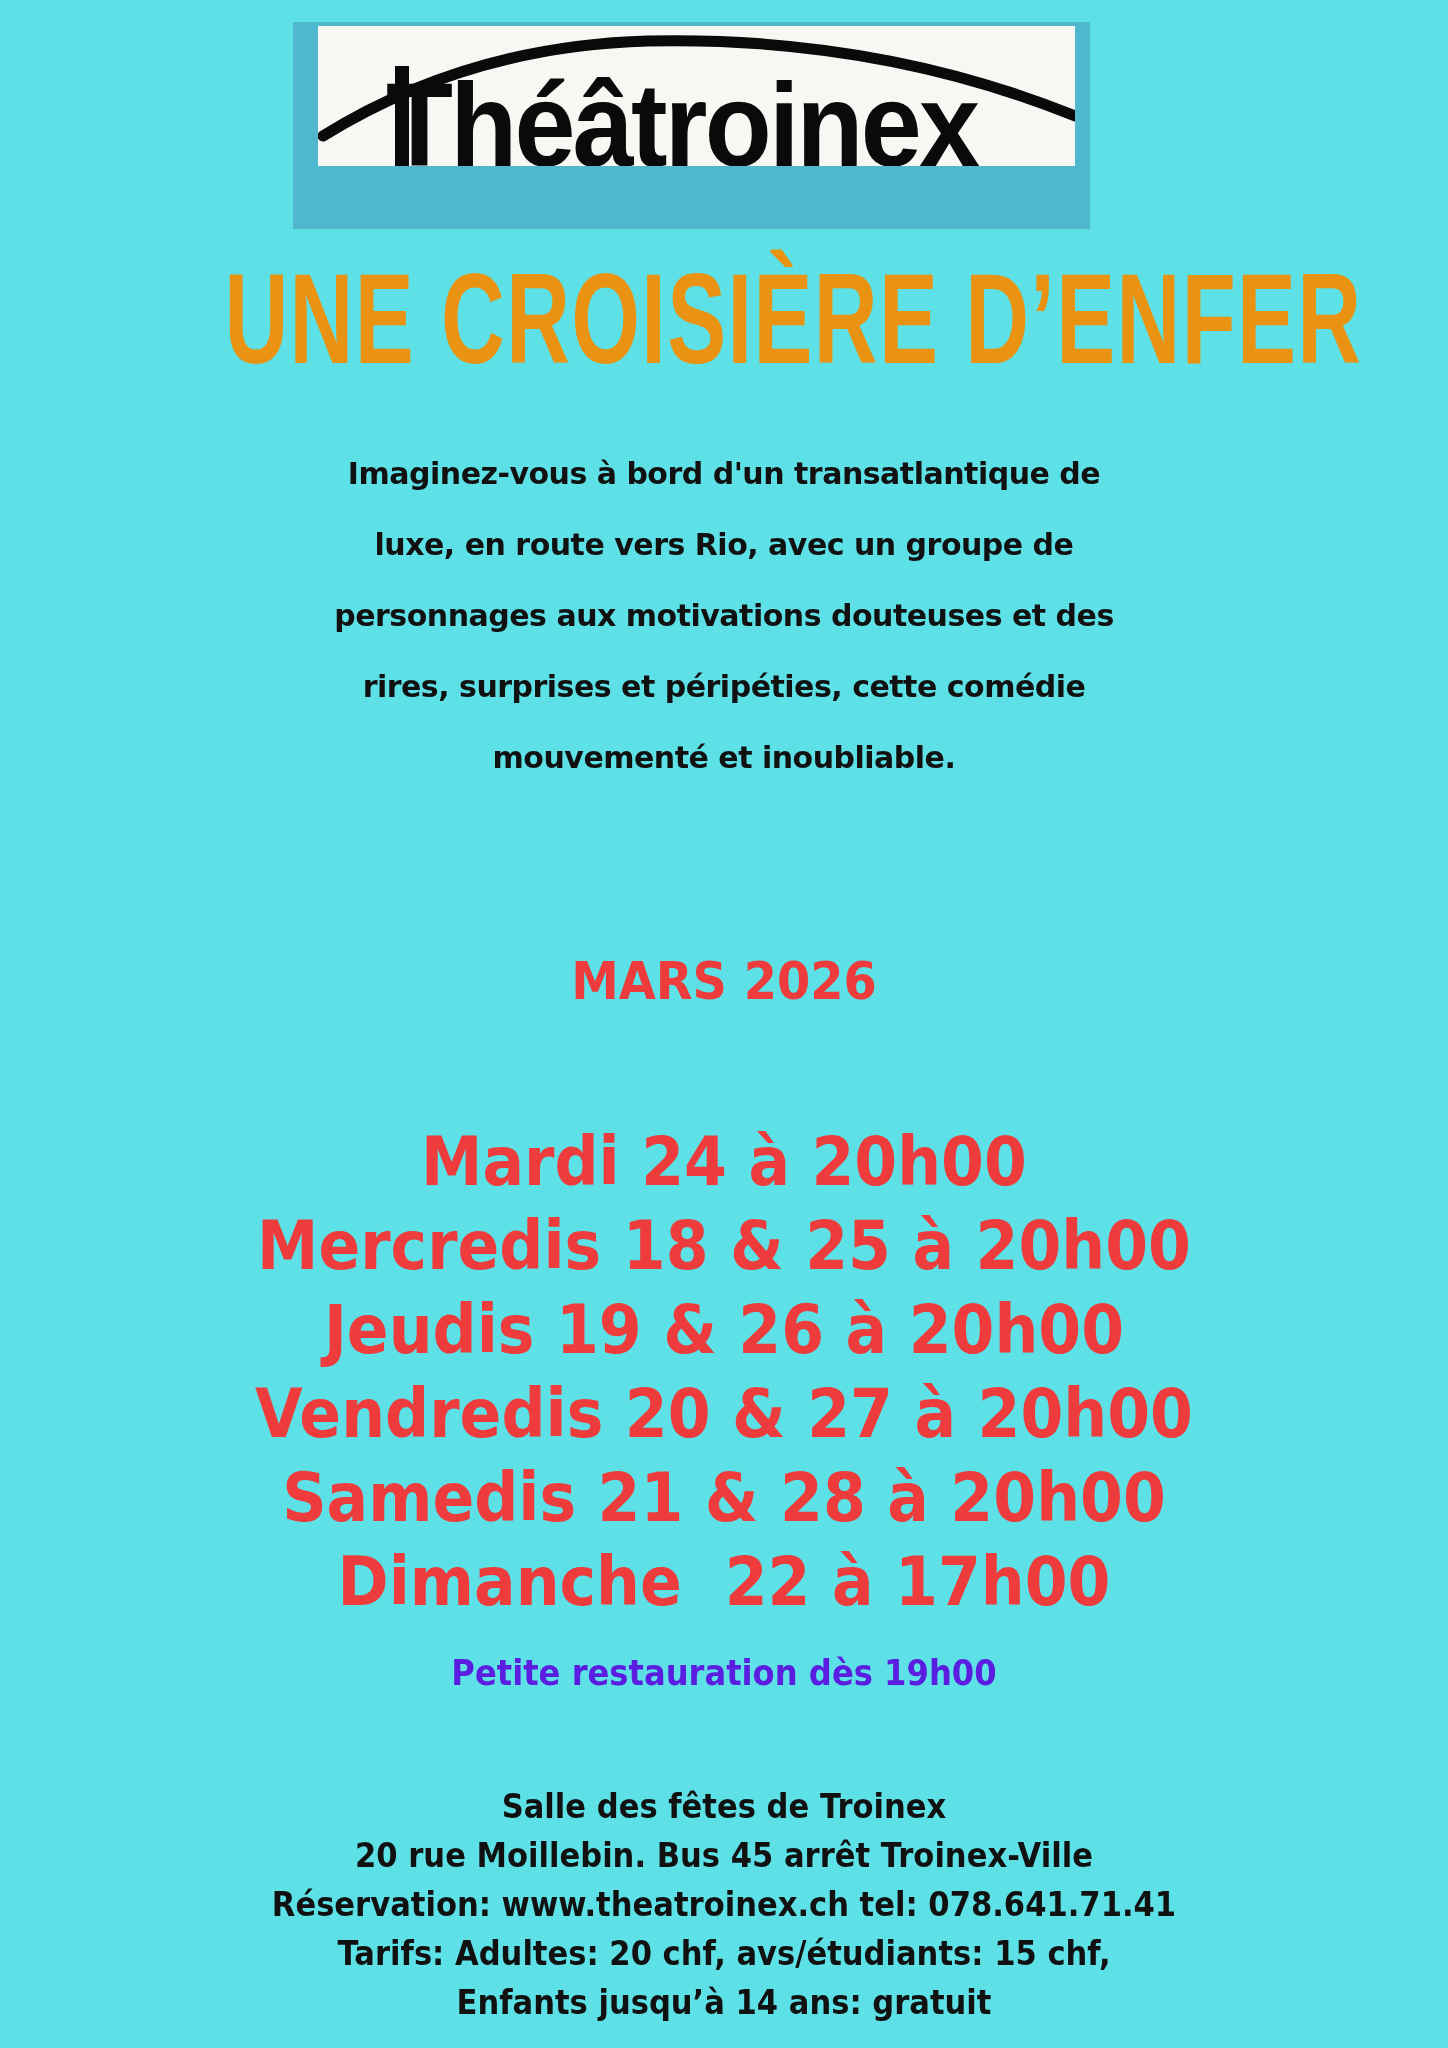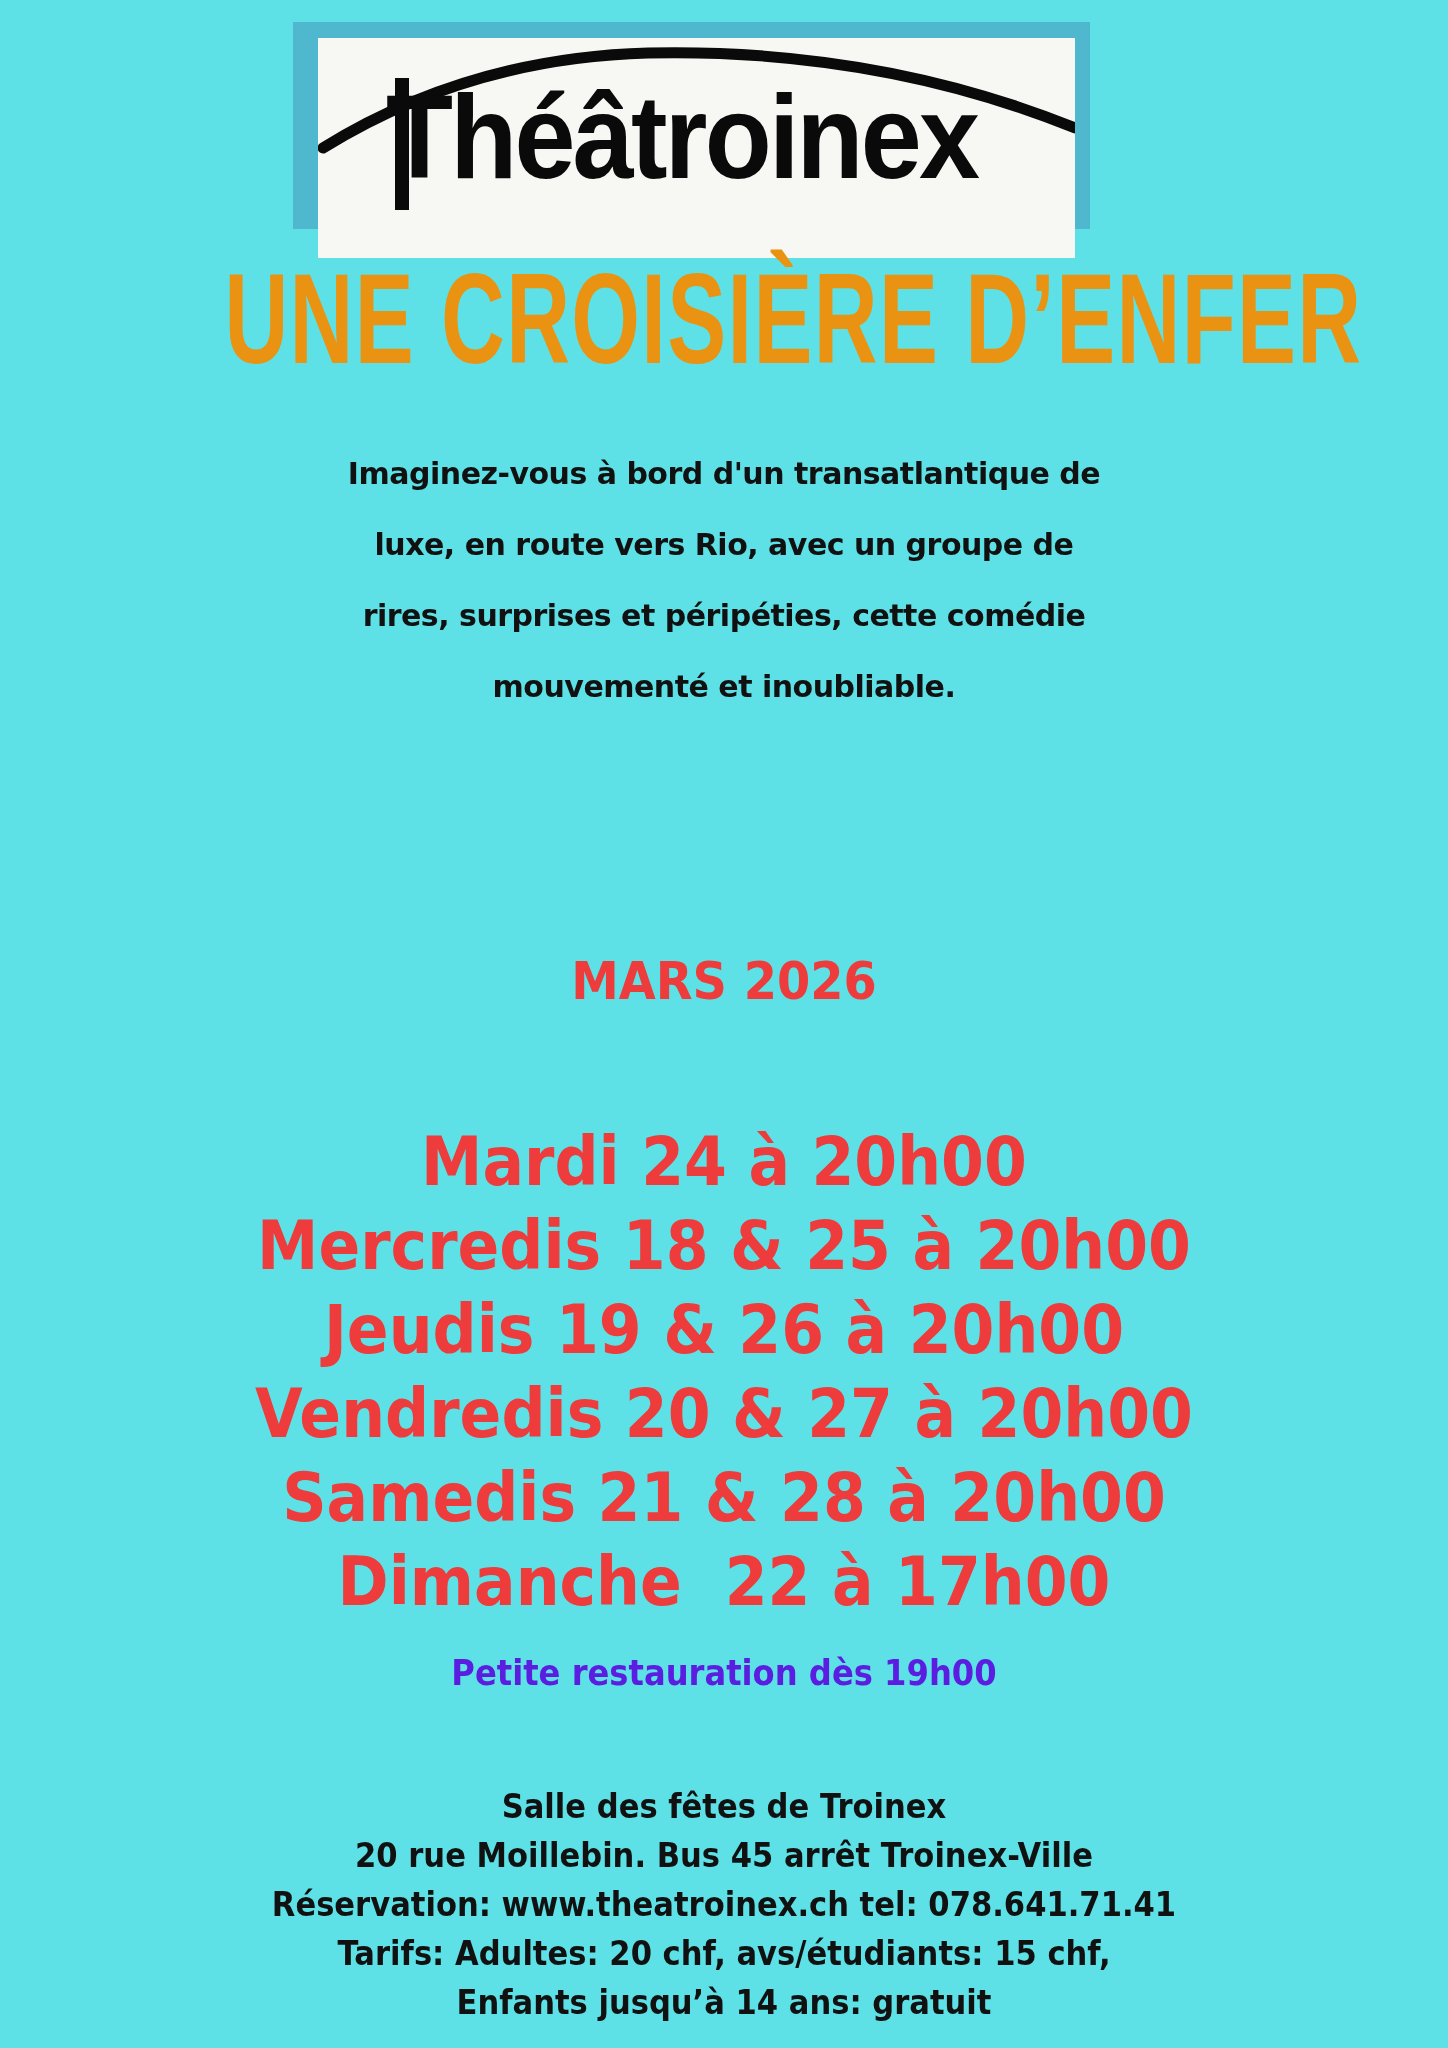--- a/index.html
+++ b/index.html
@@ -19,23 +19,23 @@
       left: 293px;
       top: 22px;
       width: 797px;
       height: 207px;
       background: #4fb8cf;
       box-sizing: border-box;
     }
     .logo-inner {
       position: absolute;
       left: 25px;
-      top: 16px;
+      top: 4px;
       width: 757px;
-      height: 220px;
+      height: 140px;
       background: #f7f7f4;
       overflow: hidden;
     }
     .logo-inner svg {
       position: absolute;
       left: 0;
       top: 0;
     }
     .logo-text {
       position: absolute;
@@ -161,20 +161,21 @@
     </svg>
     <div class="logo-text">Théâtroinex</div>
   </div>
 </div>
 
 <div class="title">UNE CROISIÈRE D’ENFER</div>
 
 <div class="description">
   <span class="desc-line">Imaginez-vous à bord d'un transatlantique de</span>
   <span class="desc-line">luxe, en route vers Rio, avec un groupe de</span>
+  <span class="desc-line">personnages aux motivations douteuses et des</span>
   <span class="desc-line">rires, surprises et péripéties, cette comédie</span>
   <span class="desc-line">mouvementé et inoubliable.</span>
 </div>
 
 <div class="month">MARS 2026</div>
 
 <div class="schedule">
   <span class="schedule-line">Mardi 24 à 20h00</span>
   <span class="schedule-line">Mercredis 18 &amp; 25 à 20h00</span>
   <span class="schedule-line">Jeudis 19 &amp; 26 à 20h00</span>

